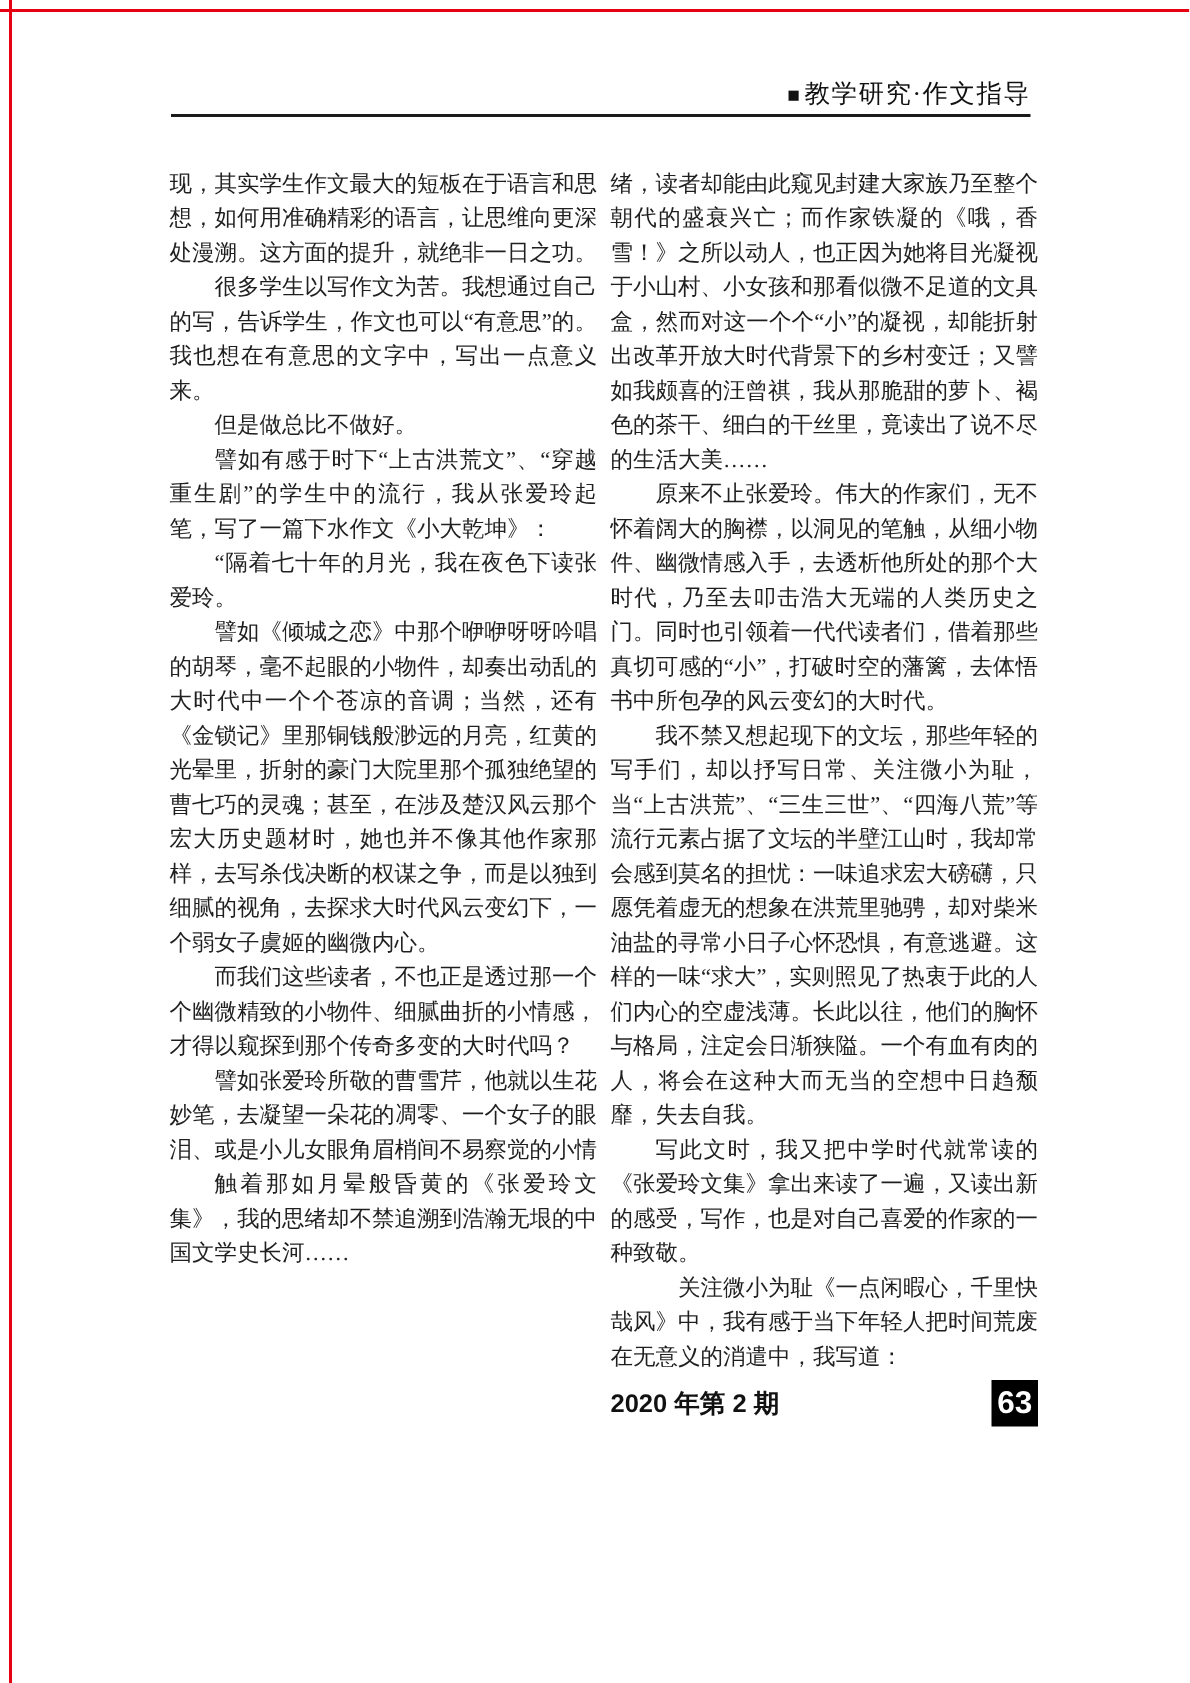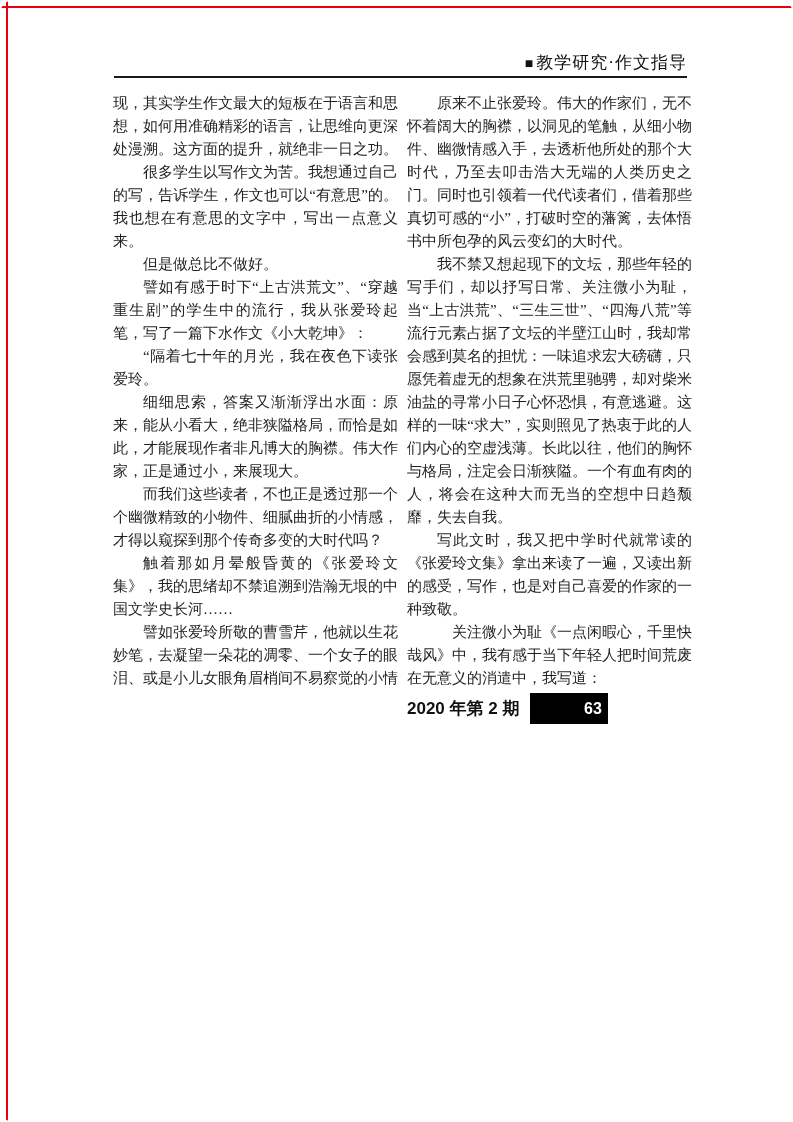--- a/index.html
+++ b/index.html
@@ -8,21 +8,20 @@
     background: #ffffff;
   }
   .page {
     position: relative;
     width: 793px;
     height: 1122px;
     background: var(--page-bg, #ffffff);
     font-family: "Liberation Serif", "DejaVu Serif", serif;
     color: var(--text, #1f1f1f);
     overflow: hidden;
-    border-radius: 14px;
   }
   
   .edge-v {
     position: absolute;
     left: 6px; top: 0; bottom: 0;
     width: 2px;
     background: var(--accent-red, #e60012);
   }
   .edge-h {
     position: absolute;
@@ -46,21 +45,21 @@
   .header-rule {
     position: absolute;
     top: 76px;
     left: 114px;
     right: 106px;
     height: 2px;
     background: var(--rule, #1a1a1a);
   }
   .columns {
     position: absolute;
-    top: 92px;
+    top: 112px;
     left: 113px;
     width: 579px;
     display: flex;
     gap: 9px;
   }
   .column {
     width: 285px;
     flex: 0 0 285px;
   }
   .para {
@@ -69,44 +68,43 @@
     line-height: 23px;
     text-align: justify;
     text-justify: inter-ideograph;
     word-break: break-all;
   }
   .ind0 { text-indent: 0; }
   .ind2 { text-indent: 2em; }
   .ind3 { text-indent: 3em; }
   .page-footer {
     display: flex;
-    justify-content: flex-start;
+    justify-content: space-between;
     align-items: center;
     gap: 11px;
     margin-top: 3px;
   }
   .issue-label {
     font-family: "Liberation Sans", sans-serif;
     font-weight: bold;
     font-size: 17px;
     color: #111;
     white-space: nowrap;
   }
   .page-badge {
     width: 31px;
     height: 31px;
     background: var(--badge-bg, #000000);
     color: var(--badge-text, #ffffff);
     font-family: "Liberation Sans", sans-serif;
     font-weight: bold;
-    font-size: 16px;
+    font-size: 21px;
     display: flex;
     align-items: center;
     justify-content: center;
-    padding-left: 47px;
   }
 </style>
 </head>
 <body>
 
 <div class="page">
 
   <div class="edge-v"></div>
   <div class="edge-h"></div>
 
@@ -115,28 +113,29 @@
   </div>
   <div class="header-rule"></div>
 
   <main class="columns">
     <section class="column">
         <p class="para ind0">现，其实学生作文最大的短板在于语言和思想，如何用准确精彩的语言，让思维向更深处漫溯。这方面的提升，就绝非一日之功。</p>
         <p class="para ind2">很多学生以写作文为苦。我想通过自己的写，告诉学生，作文也可以“有意思”的。我也想在有意思的文字中，写出一点意义来。</p>
         <p class="para ind2">但是做总比不做好。</p>
         <p class="para ind2">譬如有感于时下“上古洪荒文”、“穿越重生剧”的学生中的流行，我从张爱玲起笔，写了一篇下水作文《小大乾坤》：</p>
         <p class="para ind2">“隔着七十年的月光，我在夜色下读张爱玲。</p>
-        <p class="para ind2">细细思索，答案又渐渐浮出水面：原来，能从小看大，绝非狭隘格局，而恰是如此，才能展现作者非凡博大的胸襟。伟大作家，正是通过小，来展现大。</p>
+        <p class="para ind2">譬如《倾城之恋》中那个咿咿呀呀吟唱的胡琴，毫不起眼的小物件，却奏出动乱的大时代中一个个苍凉的音调；当然，还有《金锁记》里那铜钱般渺远的月亮，红黄的光晕里，折射的豪门大院里那个孤独绝望的曹七巧的灵魂；甚至，在涉及楚汉风云那个宏大历史题材时，她也并不像其他作家那样，去写杀伐决断的权谋之争，而是以独到细腻的视角，去探求大时代风云变幻下，一个弱女子虞姬的幽微内心。</p>
         <p class="para ind2">而我们这些读者，不也正是透过那一个个幽微精致的小物件、细腻曲折的小情感，才得以窥探到那个传奇多变的大时代吗？</p>
+        <p class="para ind2">譬如张爱玲所敬的曹雪芹，他就以生花妙笔，去凝望一朵花的凋零、一个女子的眼泪、或是小儿女眼角眉梢间不易察觉的小情</p>
         <p class="para ind2">触着那如月晕般昏黄的《张爱玲文集》，我的思绪却不禁追溯到浩瀚无垠的中国文学史长河……</p>
-        <p class="para ind2">譬如张爱玲所敬的曹雪芹，他就以生花妙笔，去凝望一朵花的凋零、一个女子的眼泪、或是小儿女眼角眉梢间不易察觉的小情</p>
       </section>
 
     <section class="column">
       <div>
+          <p class="para ind0">绪，读者却能由此窥见封建大家族乃至整个朝代的盛衰兴亡；而作家铁凝的《哦，香雪！》之所以动人，也正因为她将目光凝视于小山村、小女孩和那看似微不足道的文具盒，然而对这一个个“小”的凝视，却能折射出改革开放大时代背景下的乡村变迁；又譬如我颇喜的汪曾祺，我从那脆甜的萝卜、褐色的茶干、细白的干丝里，竟读出了说不尽的生活大美……</p>
           <p class="para ind2">原来不止张爱玲。伟大的作家们，无不怀着阔大的胸襟，以洞见的笔触，从细小物件、幽微情感入手，去透析他所处的那个大时代，乃至去叩击浩大无端的人类历史之门。同时也引领着一代代读者们，借着那些真切可感的“小”，打破时空的藩篱，去体悟书中所包孕的风云变幻的大时代。</p>
           <p class="para ind2">我不禁又想起现下的文坛，那些年轻的写手们，却以抒写日常、关注微小为耻，当“上古洪荒”、“三生三世”、“四海八荒”等流行元素占据了文坛的半壁江山时，我却常会感到莫名的担忧：一味追求宏大磅礴，只愿凭着虚无的想象在洪荒里驰骋，却对柴米油盐的寻常小日子心怀恐惧，有意逃避。这样的一味“求大”，实则照见了热衷于此的人们内心的空虚浅薄。长此以往，他们的胸怀与格局，注定会日渐狭隘。一个有血有肉的人，将会在这种大而无当的空想中日趋颓靡，失去自我。</p>
           <p class="para ind2">写此文时，我又把中学时代就常读的《张爱玲文集》拿出来读了一遍，又读出新的感受，写作，也是对自己喜爱的作家的一种致敬。</p>
           <p class="para ind3">关注微小为耻《一点闲暇心，千里快哉风》中，我有感于当下年轻人把时间荒废在无意义的消遣中，我写道：</p>
         </div>
 
       <div class="page-footer">
         <span class="issue-label">2020 年第 2 期</span>
         <span class="page-badge">63</span>
       </div>

